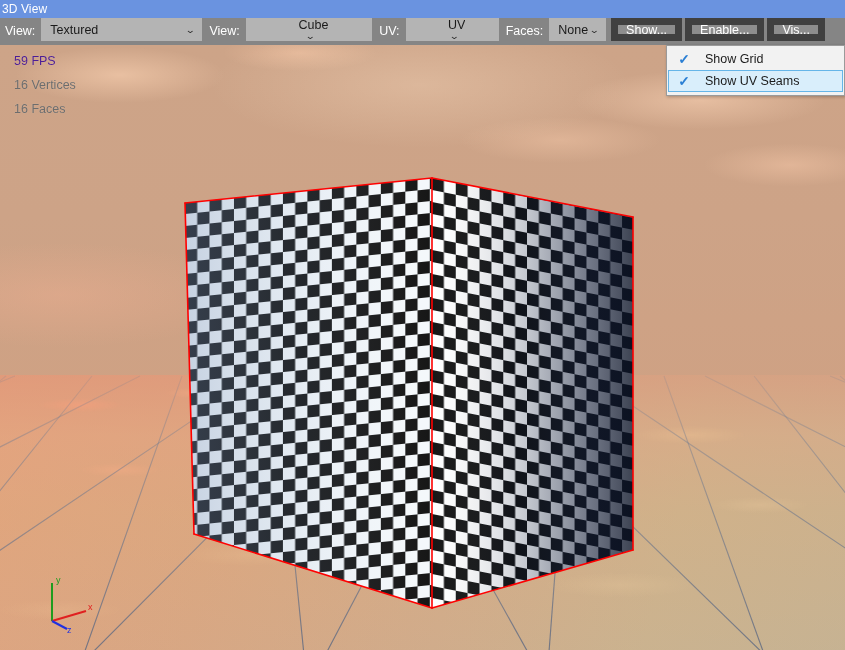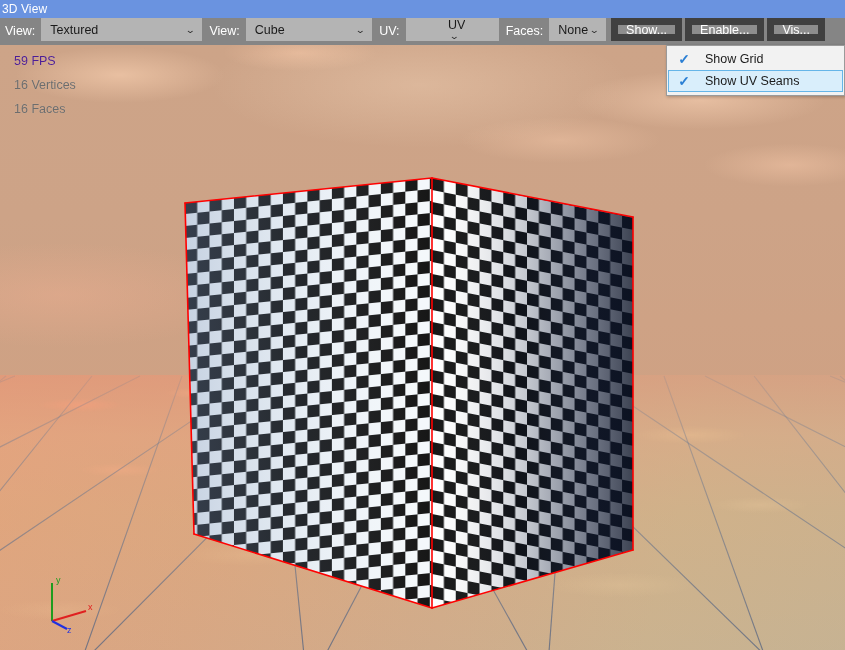--- a/index.html
+++ b/index.html
@@ -67,21 +67,21 @@
   }
   .tb-select .chev {
     width: 18px;
     text-align: center;
     font-size: 9px;
     color: #2c2c2c;
     transform: scaleX(1.4);
     padding-right: 4px;
   }
   #sel-view  { width: 215px; }
-  #sel-focus { width: 168px; }
+  #sel-focus { width: 168px; flex-direction: column; }
   #sel-uv    { width: 123px; flex-direction: column; }
   #sel-anim  { width:  72px; }
 
   .tb-button {
     height: 23px;
     background: #8d8d8d;
     border: 7px solid #404040;
     color: #ffffff;
     font-size: 12.5px;
     display: flex;

